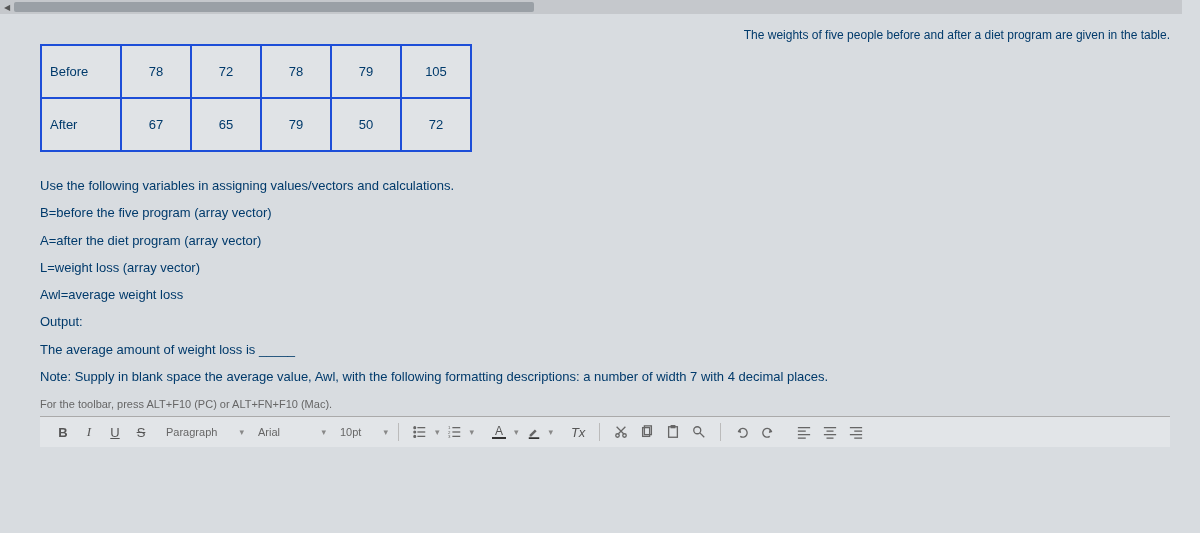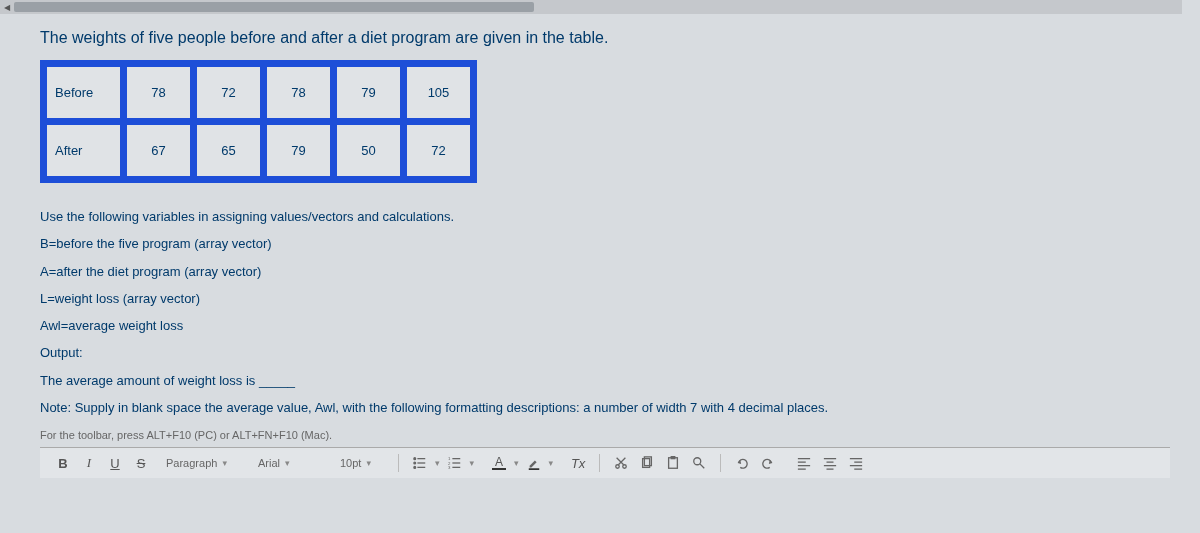--- a/index.html
+++ b/index.html
@@ -13,30 +13,30 @@
       width: 1200px;
       height: 533px;
       overflow: hidden;
       position: relative;
     }
     .content-wrapper {
       padding: 12px 30px 0 40px;
     }
     .question-intro {
       color: #003a6b;
-      font-size: 16px;
-      margin-bottom: 10px;
+      font-size: 12px;
       line-height: 1.5;
+      text-align: right;
     }
     .weight-table {
       border-collapse: collapse;
       margin-bottom: 18px;
     }
     .weight-table td {
-      border: 7px solid #1d4ed8;
+      border: 2px solid #1d4ed8;
       padding: 18px 8px;
       text-align: center;
       font-size: 13px;
       color: #003a6b;
       min-width: 70px;
       background: #e0e3e6;
     }
     .weight-table .row-label {
       text-align: left;
       min-width: 80px;
@@ -88,20 +88,21 @@
     .tb-btn.strike { text-decoration: line-through; }
     .tb-select {
       display: inline-flex;
       align-items: center;
       gap: 5px;
       padding: 2px 6px;
       font-size: 11px;
       color: #666;
       cursor: pointer;
       min-width: 50px;
+      justify-content: space-between;
     }
     .tb-select .chev {
       font-size: 9px;
       color: #888;
     }
     .tb-icon-svg {
       width: 14px;
       height: 14px;
       stroke: #666;
       fill: none;

